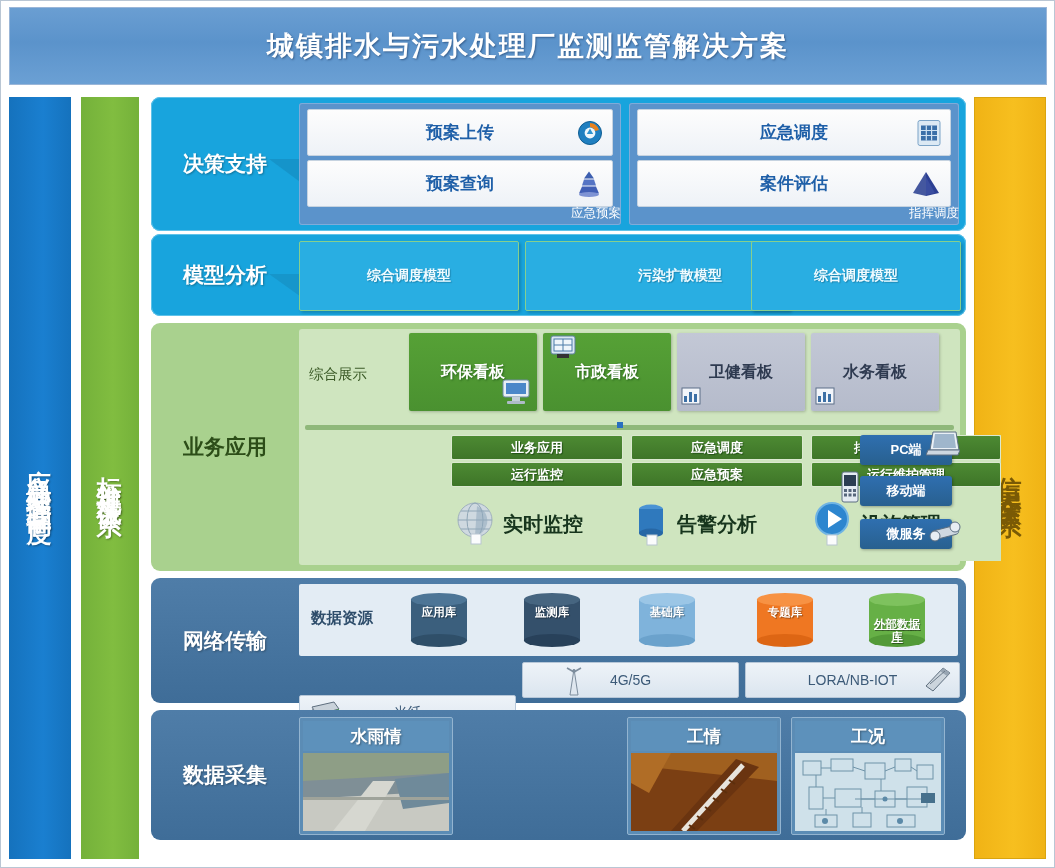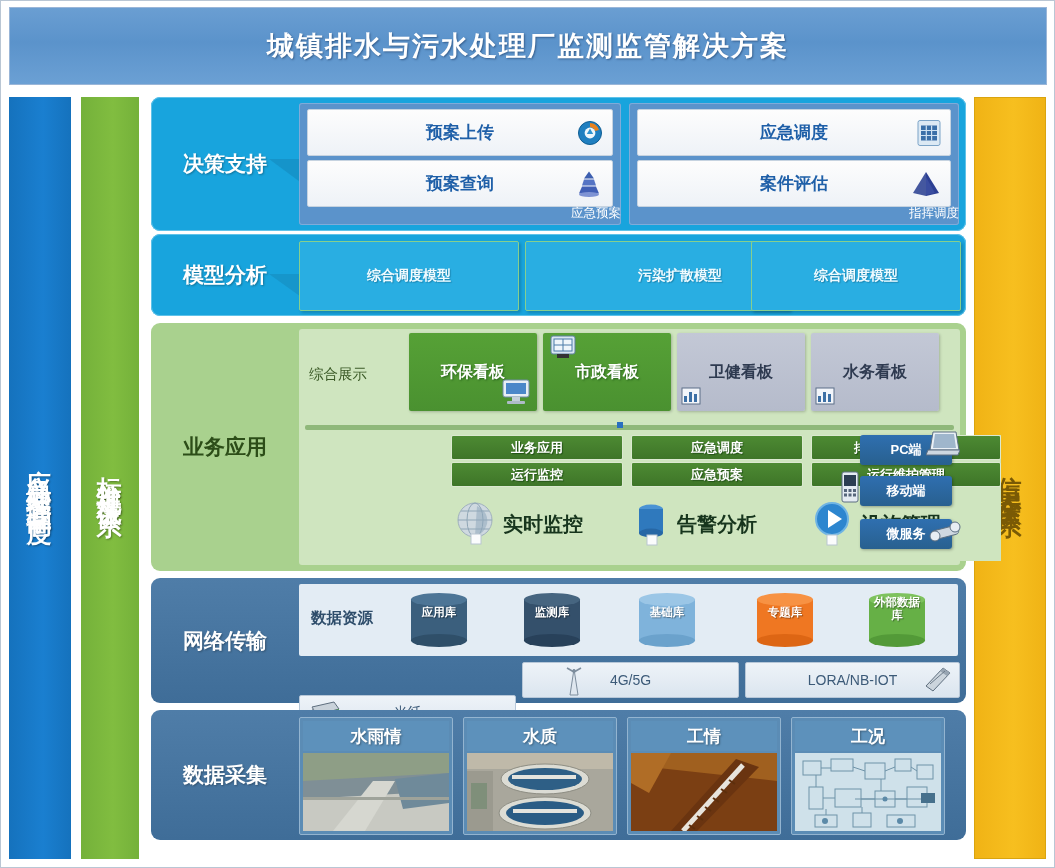--- a/index.html
+++ b/index.html
@@ -411,21 +411,21 @@
           <div class="body" style="background:#ef7722;"></div>
           <div class="cap" style="background:#f79243;"></div>
           <div class="base" style="background:#dd6614;"></div>
           <span class="lbl">专题库</span>
         </div>
 
         <div class="db" style="left:570px;">
           <div class="body" style="background:#66b046;"></div>
           <div class="cap" style="background:#7ec25e;"></div>
           <div class="base" style="background:#539a38;"></div>
-          <span class="lbl" style="top:3px;">外部数据库</span>
+          <span class="lbl" style="top:25px;text-decoration:underline;">外部数据库</span>
         </div>
       </div>
 
       <div id="net-trans">
         <div class="trans-cell" style="left:0;width:215px;margin-top:33px;">
           <span style="position:absolute;left:8px;top:3px;">
             <svg width="34" height="26" viewBox="0 0 34 26">
               <polygon points="4,8 26,3 31,10 9,16" fill="#c9d2da" stroke="#5e6e7e"></polygon>
               <polygon points="4,8 9,16 9,23 4,15" fill="#8e9aa6"></polygon>
               <polygon points="9,16 31,10 31,17 9,23" fill="#4f9a4f"></polygon>
@@ -471,39 +471,20 @@
             <polygon points="0,0 146,0 146,22 0,30" fill="#8e9e86"></polygon>
             <polygon points="0,28 146,20 146,40 0,48" fill="#7f8f96"></polygon>
             <polygon points="0,46 146,38 146,78 0,78" fill="#c8c9c2"></polygon>
             <polygon points="30,78 70,28 92,28 62,78" fill="#d6d7d0"></polygon>
             <polygon points="92,26 146,20 146,50 100,56" fill="#6f8a9a"></polygon>
             <rect x="0" y="44" width="146" height="3" fill="#9fa39a"></rect>
           </svg>
         </div>
       </div>
 
-      <div class="dc-card" style="left:312px;width:152px;">
-        <div class="cap">
-          <span class="lbl">水质</span>
-        </div>
-        <div class="photo">
-          <svg width="100%" height="100%" viewBox="0 0 146 78" preserveAspectRatio="none">
-            <rect width="146" height="78" fill="#a9a79c"></rect>
-            <rect y="0" width="146" height="16" fill="#bfb9a9"></rect>
-            <ellipse cx="78" cy="26" rx="44" ry="15" fill="#dcdcd4" stroke="#8e8e84"></ellipse>
-            <ellipse cx="78" cy="26" rx="37" ry="11" fill="#2e5f86"></ellipse>
-            <ellipse cx="78" cy="60" rx="46" ry="16" fill="#dcdcd4" stroke="#8e8e84"></ellipse>
-            <ellipse cx="78" cy="60" rx="39" ry="12" fill="#2a5c85"></ellipse>
-            <rect x="45" y="22" width="64" height="4" fill="#e4e4de"></rect>
-            <rect x="46" y="56" width="64" height="4" fill="#e4e4de"></rect>
-            <rect x="0" y="18" width="26" height="60" fill="#9b9a8f"></rect>
-            <rect x="4" y="30" width="16" height="26" fill="#7f8f7a"></rect>
-          </svg>
-        </div>
-      </div>
 
       <div class="dc-card" style="left:476px;width:152px;">
         <div class="cap">
           <span class="lbl">工情</span>
         </div>
         <div class="photo">
           <svg width="100%" height="100%" viewBox="0 0 146 78" preserveAspectRatio="none">
             <rect width="146" height="78" fill="#8a4a18"></rect>
             <polygon points="0,0 146,0 146,30 0,14" fill="#a0601f"></polygon>
             <polygon points="0,12 146,28 146,78 0,78" fill="#7b3f13"></polygon>

